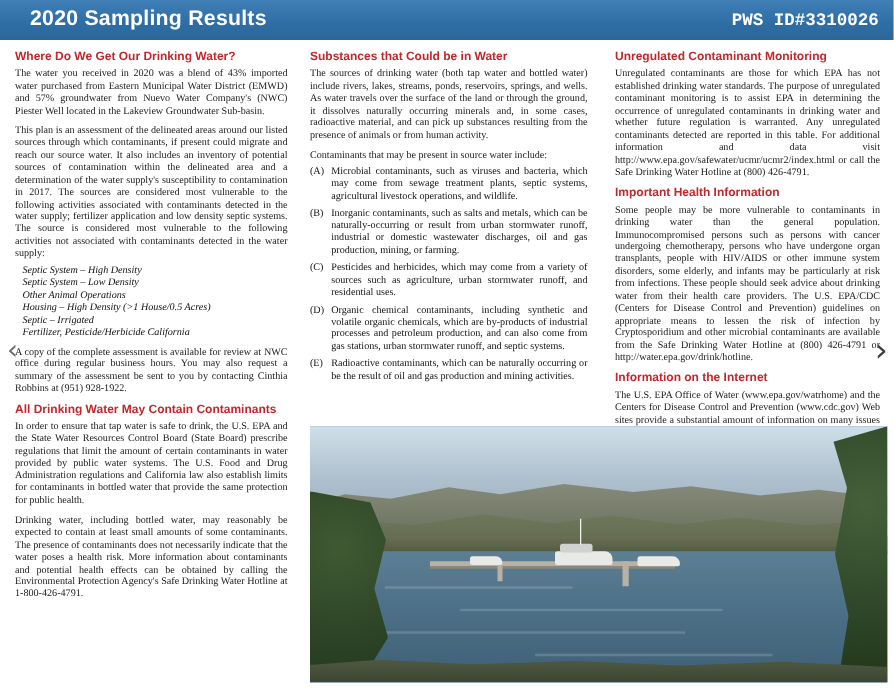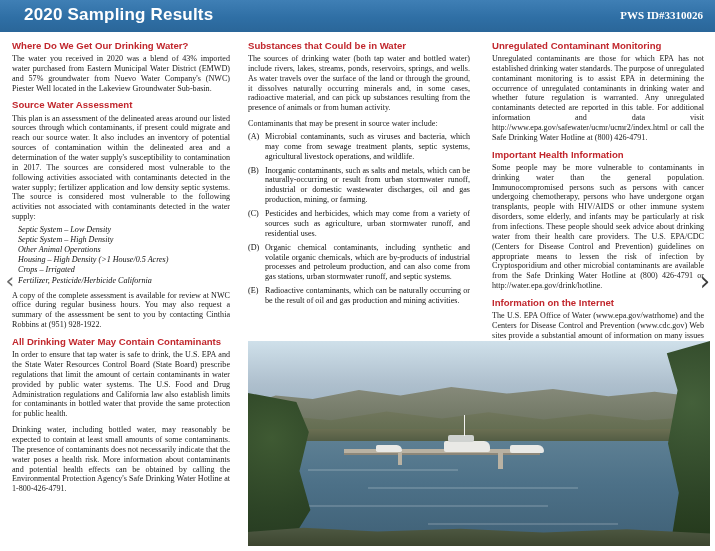--- a/index.html
+++ b/index.html
@@ -17,22 +17,22 @@
     background:#2e6da4;
     background:linear-gradient(180deg,#3f7fb5 0%,#2f6fa5 55%,#2a6699 100%);
   }
   .header-title{
     position:absolute;left:24px;top:5px;
     font-family:"Liberation Sans", sans-serif;
     font-size:17px;font-weight:bold;color:#ffffff;letter-spacing:.2px;
   }
   .header-pws{
     position:absolute;right:12px;top:9px;
-    font-family:Liberation Serif, serif;
-    font-size:11px;font-weight:bold;color:#ffffff;
+    font-family:Liberation Mono, monospace;
+    font-size:14px;font-weight:bold;color:#ffffff;
   }
   .header-rule{
     position:absolute;left:0;top:32px;width:715px;height:3px;background:#ffffff;
   }
 
   
   .col{position:absolute;top:40px;}
   .col1{left:12px;width:218px;}
   .col2{left:248px;width:222px;}
   .col3{left:492px;width:212px;}
@@ -116,28 +116,27 @@
     <div class="header-title">2020 Sampling Results</div>
     <div class="header-pws">PWS ID#3310026</div>
   </div>
   <div class="header-rule"></div>
 
   <div class="col col1">
 
     <h2 class="sec">Where Do We Get Our Drinking Water?</h2>
     <p>The water you received in 2020 was a blend of 43% imported water purchased from Eastern Municipal Water District (EMWD) and 57% groundwater from Nuevo Water Company's (NWC) Piester Well located in the Lakeview Groundwater Sub-basin.</p>
 
-    <h2 class="sec sec-sp">Source Water Assessment</h2>
     <p class="tight">This plan is an assessment of the delineated areas around our listed sources through which contaminants, if present could migrate and reach our source water.  It also includes an inventory of potential sources of contamination within the delineated area and a determination of the water supply's susceptibility to contamination in 2017.  The sources are considered most vulnerable to the following activities associated with contaminants detected in the water supply; fertilizer application and low density septic systems. The source is considered most vulnerable to the following activities not associated with contaminants detected in the water supply:</p>
     <div class="italblock">
+      <div>Septic System – High Density</div>
       <div>Septic System – Low Density</div>
-      <div>Septic System – High Density</div>
       <div>Other Animal Operations</div>
       <div>Housing – High Density (&gt;1 House/0.5 Acres)</div>
-      <div>Crops – Irrigated</div>
+      <div>Septic – Irrigated</div>
       <div>Fertilizer, Pesticide/Herbicide California</div>
     </div>
     <p>A copy of the complete assessment is available for review at NWC office during regular business hours.  You may also request a summary of the assessment be sent to you by contacting Cinthia Robbins at (951) 928-1922.</p>
 
     <h2 class="sec sec-sp">All Drinking Water May Contain Contaminants</h2>
     <p>In order to ensure that tap water is safe to drink, the U.S. EPA and the State Water Resources Control Board (State Board) prescribe regulations that limit the amount of certain contaminants in water provided by public water systems.  The U.S. Food and Drug Administration regulations and California law also establish limits for contaminants in bottled water that provide the same protection for public health.</p>
     <p>Drinking water, including bottled water, may reasonably be expected to contain at least small amounts of some contaminants.  The presence of contaminants does not necessarily indicate that the water poses a health risk.  More information about contaminants and potential health effects can be obtained by calling the Environmental Protection Agency's Safe Drinking Water Hotline at 1-800-426-4791.</p>
   </div>
 
   <div class="col col2">

